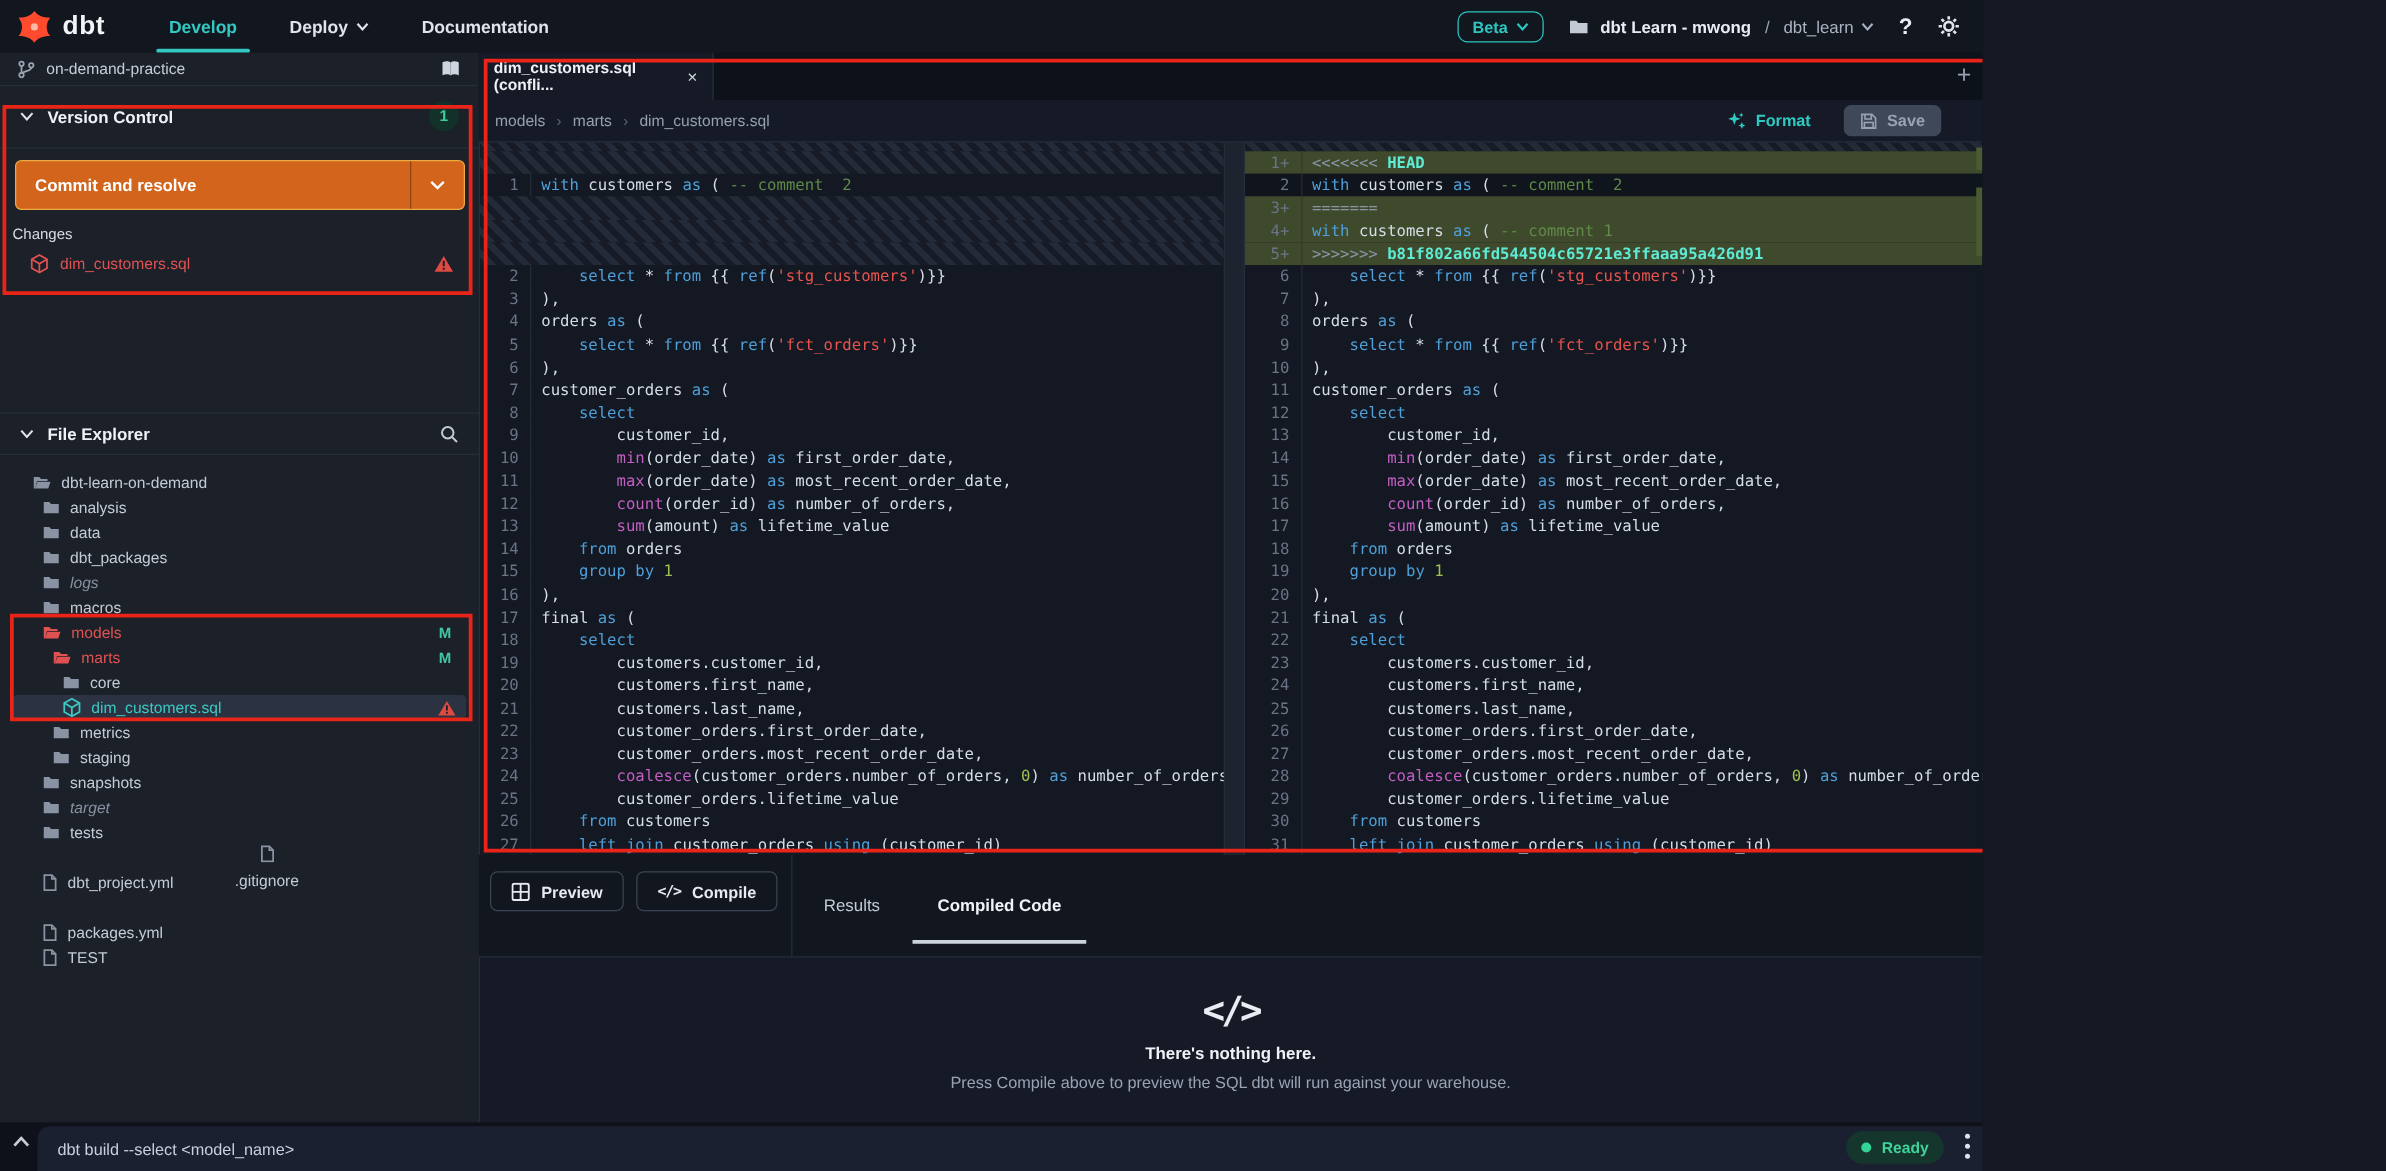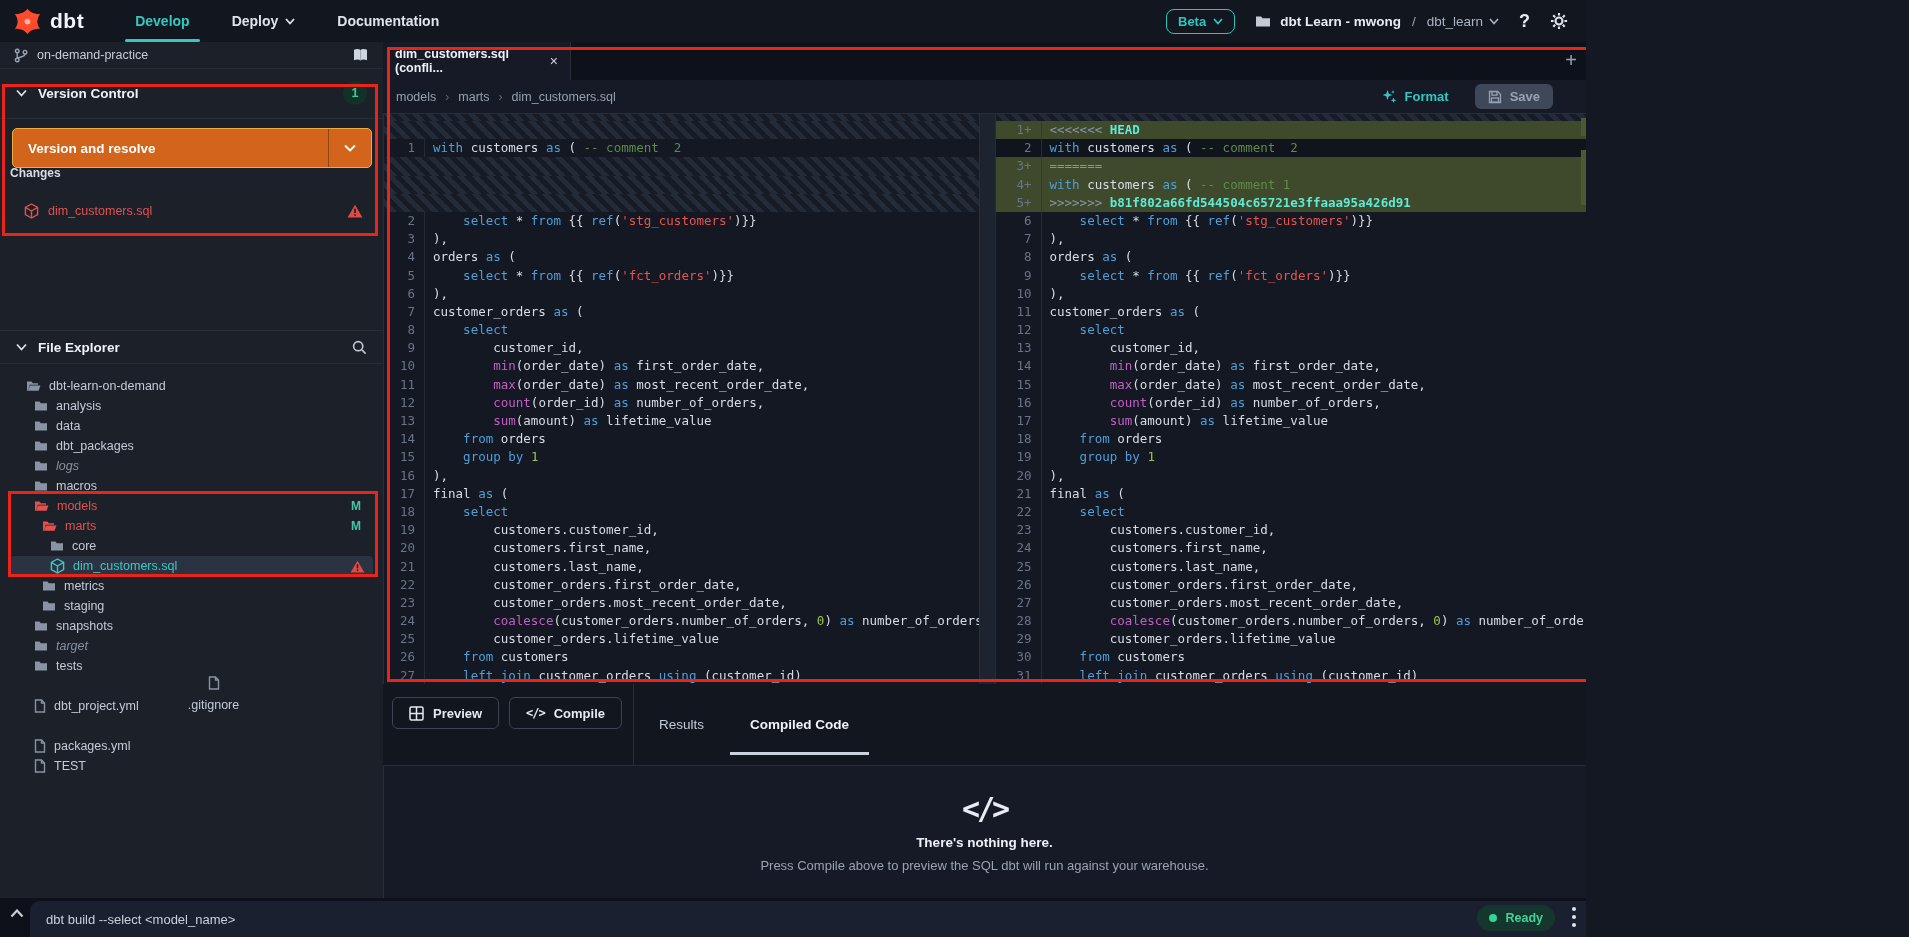--- a/index.html
+++ b/index.html
@@ -29,21 +29,21 @@
               color:#c6cdd8;font-size:12.5px}
   .branch-row .spacer{margin-left:auto}
   .section-header{display:flex;align-items:center;gap:11px;padding:0 16px;color:#eef1f6;font-weight:700;font-size:13.5px}
   #vc-header{position:absolute;left:0;right:0;top:26px;height:50px;border-bottom:1px solid #272e3a}
   .vc-badge{margin-left:auto;width:24px;height:24px;border-radius:50%;background:#123229;color:#38cf9d;
             display:flex;align-items:center;justify-content:center;font-size:12.5px;font-weight:700}
   .commit-btn{position:absolute;left:12px;right:11px;top:86px;height:40px;background:#d2641c;border:1px solid #efab43;
               border-radius:5px;display:flex;align-items:stretch;color:#fff;font-weight:700;font-size:13.5px;cursor:pointer;box-sizing:border-box}
   .commit-main{flex:1;display:flex;align-items:center;padding-left:15px}
   .commit-split{width:42px;border-left:1px solid rgba(48,26,4,.4);display:flex;align-items:center;justify-content:center}
-  .changes-label{position:absolute;top:124px;left:10px;font-size:12px;font-weight:700;color:#d7dce4}
+  .changes-label{position:absolute;top:138px;left:10px;font-size:12px;font-weight:400;color:#d7dce4}
   .changed-row{position:absolute;top:156px;left:0;right:0;height:26px;display:flex;align-items:center;gap:9px;
                padding-left:24px;color:#e05252;font-size:12.5px;cursor:pointer}
   .changed-row .warn{position:absolute;right:20px}
   #fe-header{position:absolute;left:0;right:0;top:288px;height:32px;border-top:1px solid #272e3a;border-bottom:1px solid #272e3a}
   #fe-header .search{margin-left:auto;cursor:pointer}
   #tree{position:absolute;left:0;right:0;top:334px}
   .tree-row{position:relative;height:20px;display:flex;align-items:center;gap:8px;font-size:12.5px;color:#c4cbd7;cursor:pointer}
   .tree-row>*{position:relative;z-index:1}
   .tree-row.selected::before{content:"";position:absolute;left:10px;right:10px;top:0;bottom:0;background:#2b3342;border-radius:4px;z-index:0}
   .tree-row.mod{color:#e05252}
@@ -201,21 +201,21 @@
 
     <div id="vc-header" class="section-header">
       <svg width="11" height="8" viewBox="0 0 11 8">
           <polyline points="1,1.5 5.5,6.5 10,1.5" fill="none" stroke="#dfe4ec" stroke-width="1.7"></polyline>
         </svg>
       <span>Version Control</span>
       <span class="vc-badge">1</span>
     </div>
 
     <div class="commit-btn">
-      <span class="commit-main">Version and resolve</span>
+      <span class="commit-main">Commit and resolve</span>
       <span class="commit-split">
         <svg width="12" height="8" viewBox="0 0 12 8">
             <polyline points="1,1.5 6,6.5 11,1.5" fill="none" stroke="#ffffff" stroke-width="1.9"></polyline>
           </svg>
       </span>
     </div>
 
     <div class="changes-label">Changes</div>
 
     <div class="changed-row">

